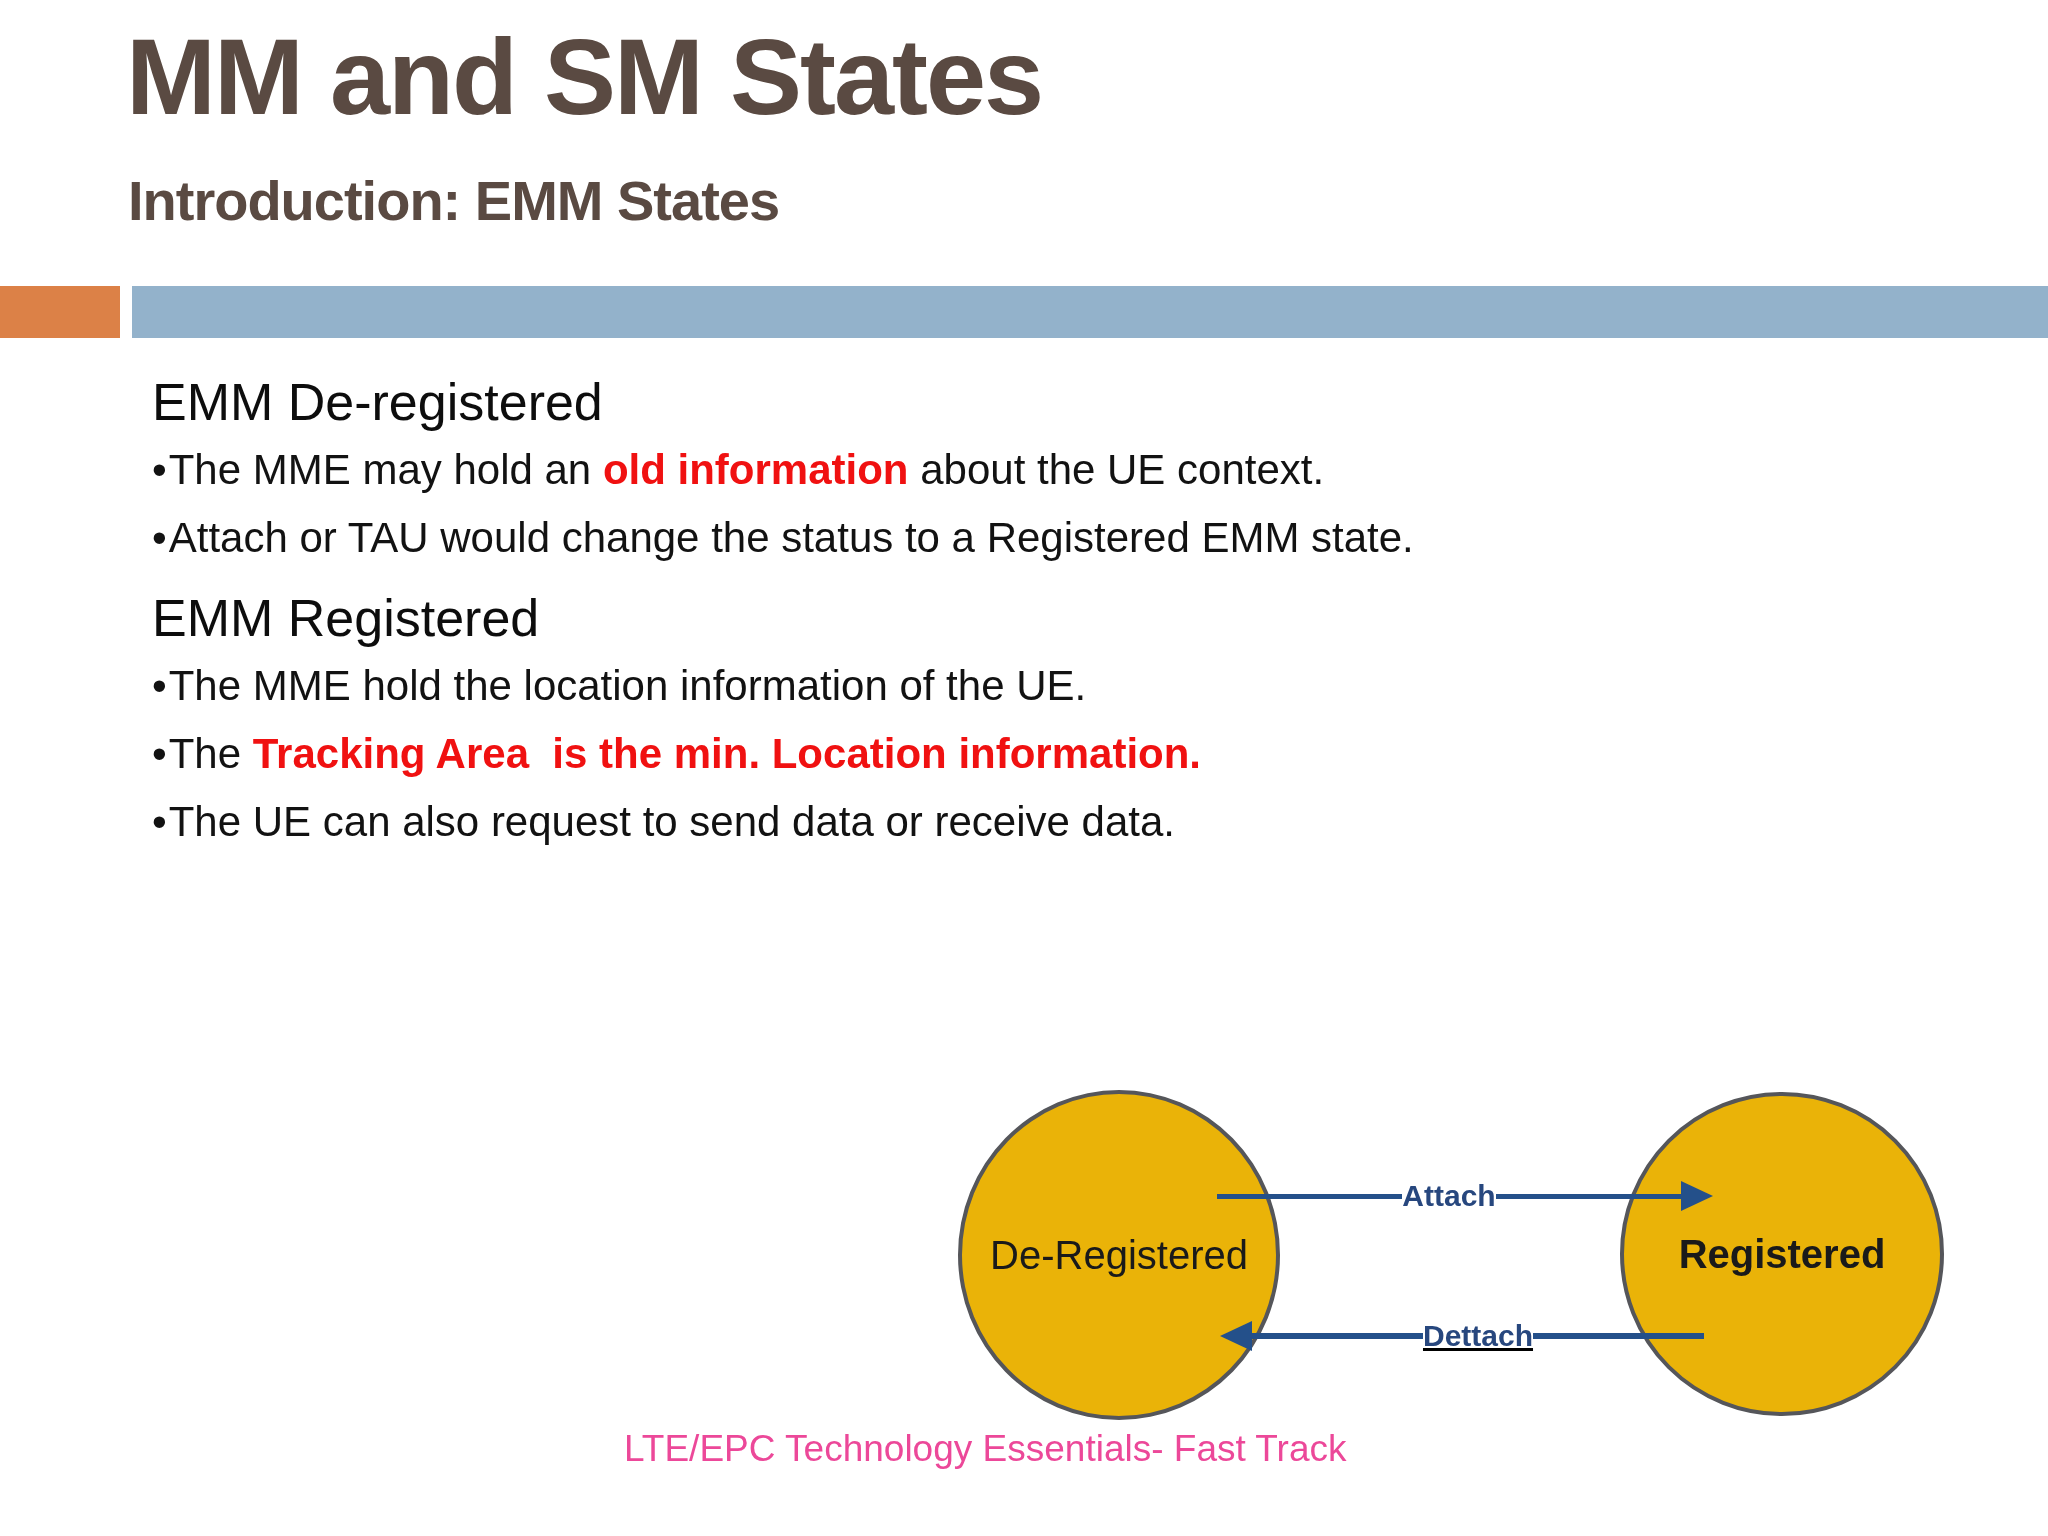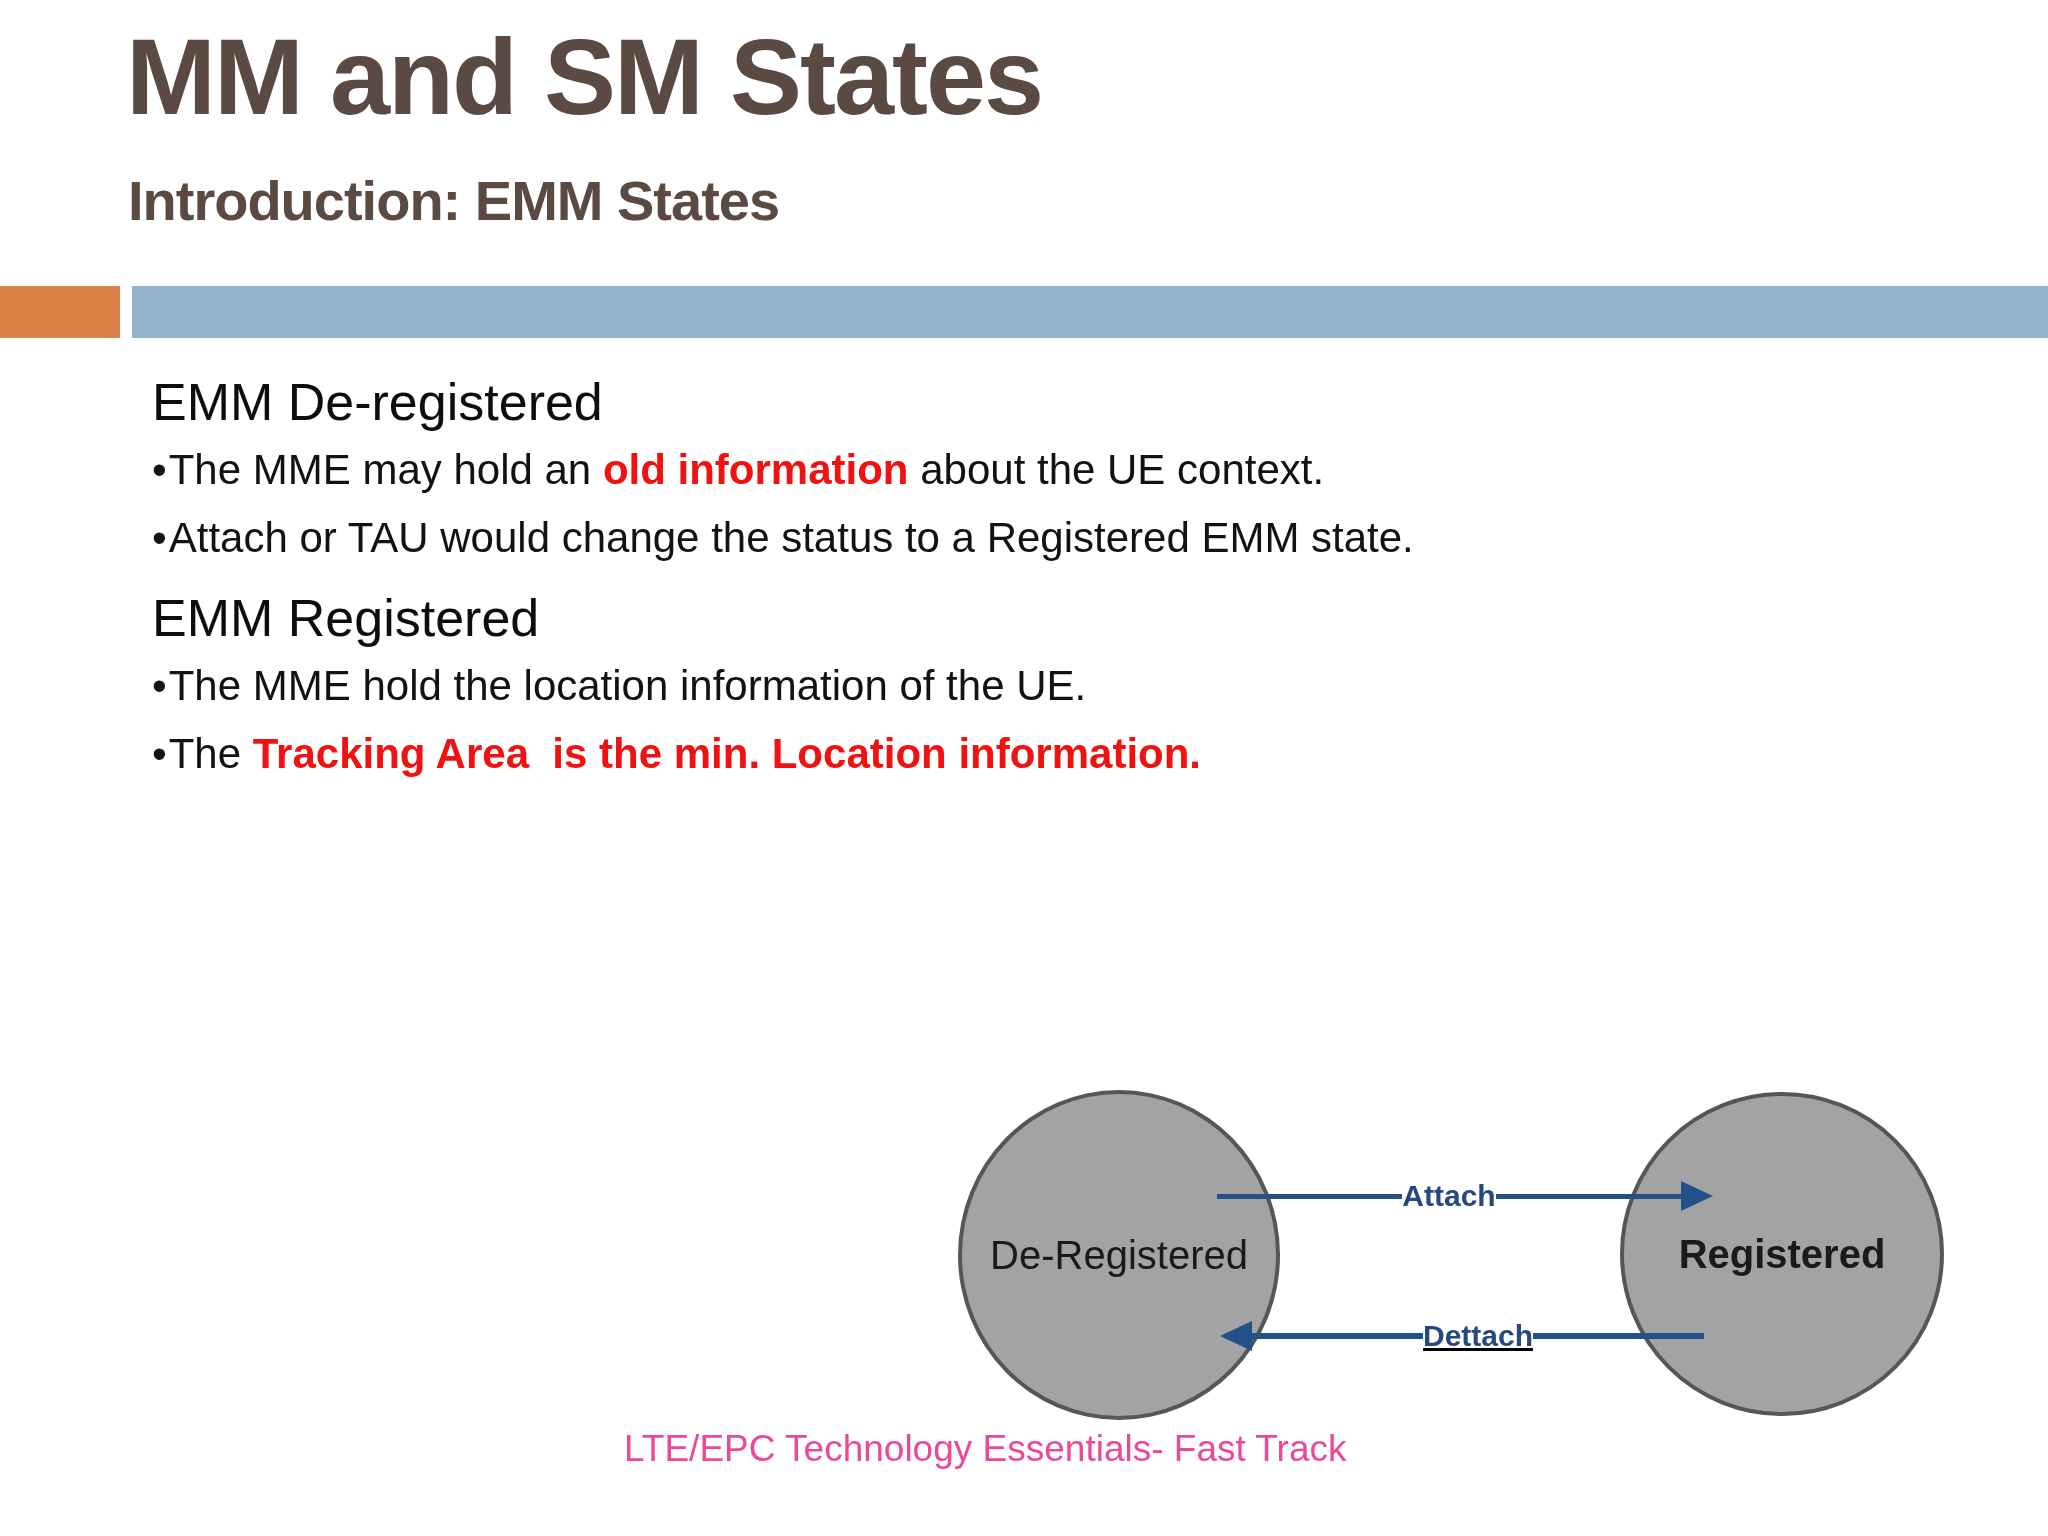--- a/index.html
+++ b/index.html
@@ -23,21 +23,21 @@
 
   .content{position:absolute;left:152px;top:368px;width:1800px;color:#121212;}
   .sec-heading{font-size:52px;line-height:68px;font-weight:400;color:#0d0d0d;}
   .sec-heading.later{margin-top:12px;}
   .bullet{font-size:42px;line-height:68px;white-space:pre-wrap;}
   .dot{margin-right:2px;}
   .seg.red{color:#f01111;font-weight:700;}
 
   .circle{
     position:absolute;border:4px solid #55565a;border-radius:50%;
-    display:flex;align-items:center;justify-content:center;background:#a3a3a3;
+    display:flex;align-items:center;justify-content:center;background:#eab308;
     box-sizing:border-box;
   }
   .circle.left{left:958px;top:1090px;width:322px;height:330px;}
   .circle.right{left:1620px;top:1092px;width:324px;height:324px;font-weight:bold;}
   .state-label{font-size:40px;color:#1a1a1a;white-space:nowrap;}
 
   .arrow{position:absolute;display:flex;align-items:center;}
   .arrow .aline{height:5px;background:#24508a;flex:1;}
   .arrow.attach{left:1217px;top:1176px;width:496px;height:40px;}
   .arrow.dettach{left:1220px;top:1316px;width:484px;height:40px;text-decoration:underline;}
@@ -58,20 +58,21 @@
 <div class="bar-orange"></div>
 <div class="bar-blue"></div>
 
 <div class="content" id="content">
     <div class="sec-heading">EMM De-registered</div>
     <div class="bullet"><span class="dot">•</span><span class="seg">The MME may hold an </span><span class="seg red">old information</span><span class="seg"> about the UE context.</span></div>
     <div class="bullet"><span class="dot">•</span><span class="seg">Attach or TAU would change the status to a Registered EMM state.</span></div>
     <div class="sec-heading later">EMM Registered</div>
     <div class="bullet"><span class="dot">•</span><span class="seg">The MME hold the location information of the UE.</span></div>
     <div class="bullet"><span class="dot">•</span><span class="seg">The </span><span class="seg red">Tracking Area  is the min. Location information.</span></div>
+    <div class="bullet"><span class="dot">•</span><span class="seg">The UE can also request to send data or receive data.</span></div>
   </div>
 
 <div>
   <div class="circle left">
     <span class="state-label">De-Registered</span>
   </div>
   <div class="circle right">
     <span class="state-label">Registered</span>
   </div>
 

